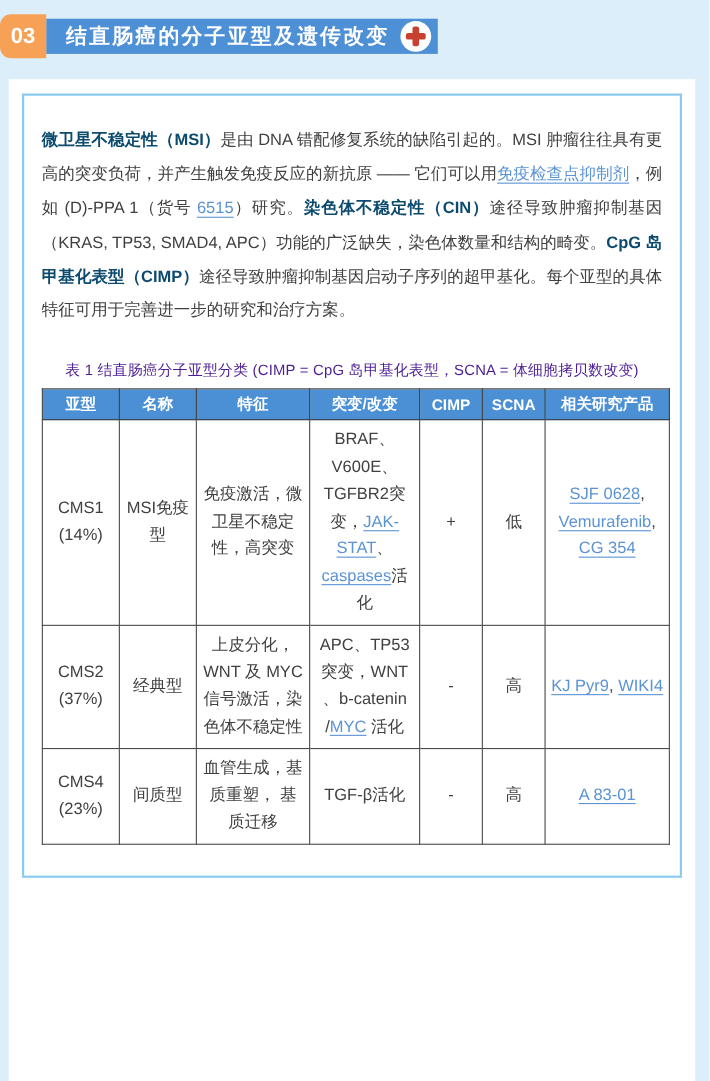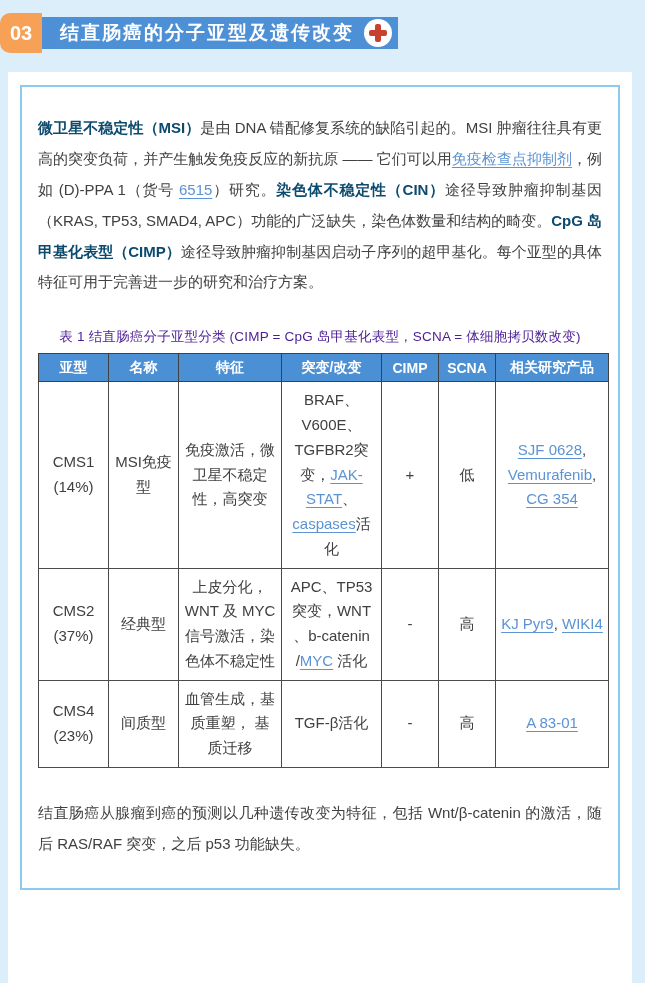--- a/index.html
+++ b/index.html
@@ -136,18 +136,17 @@
               <td><span>间质型</span></td>
               <td><span>血管生成，基质重塑， 基质迁移</span></td>
               <td><span>TGF-β活化</span></td>
               <td><span>-</span></td>
               <td><span>高</span></td>
               <td><a class="lnk" href="#">A 83-01</a></td>
             </tr>
           </tbody>
         </table>
 
-      <p class="body-p after-table"><span>结直肠癌从腺瘤到癌的预测以几种遗传改变为特征，包括 Wnt/β-catenin 的激活，随后 RAS/RAF 突变，之后 p53 功能缺失。</span></p>
 
     </div>
   </div>
 
 </div>
 
 </body></html>

